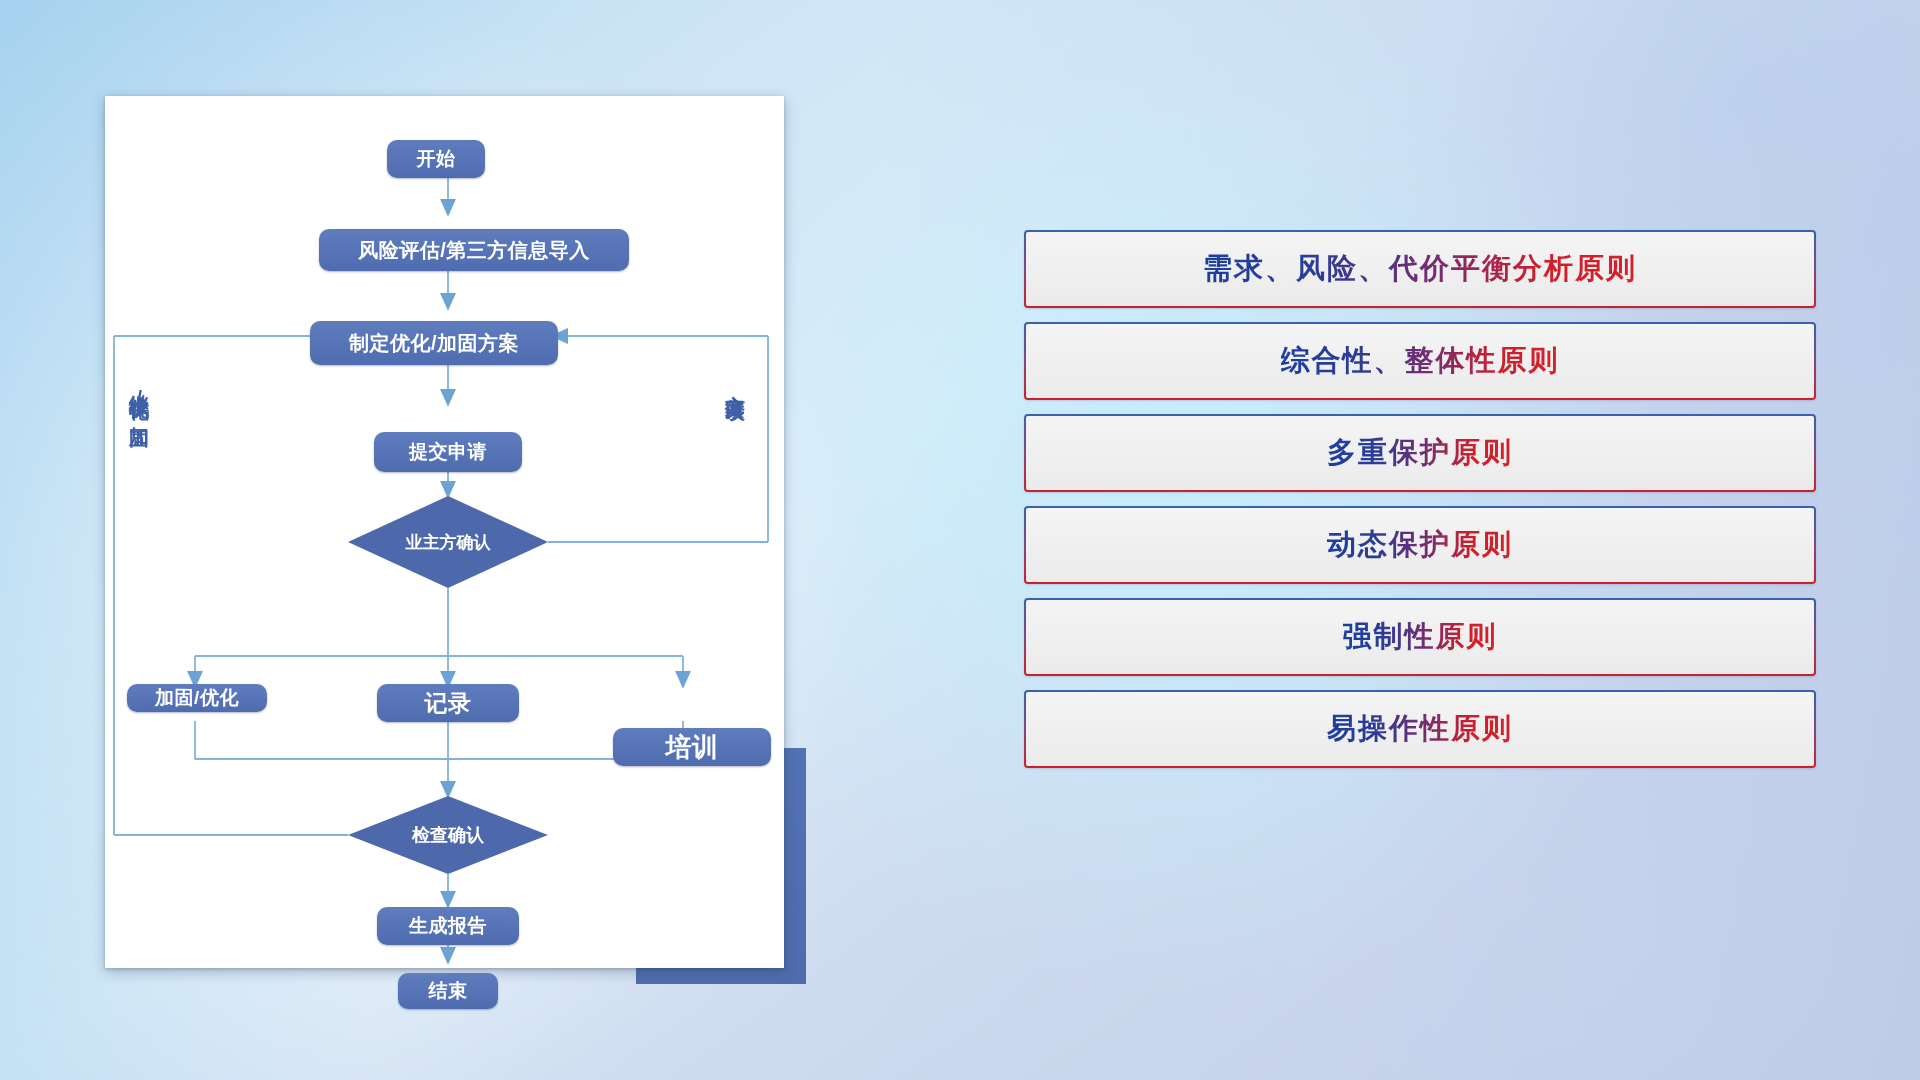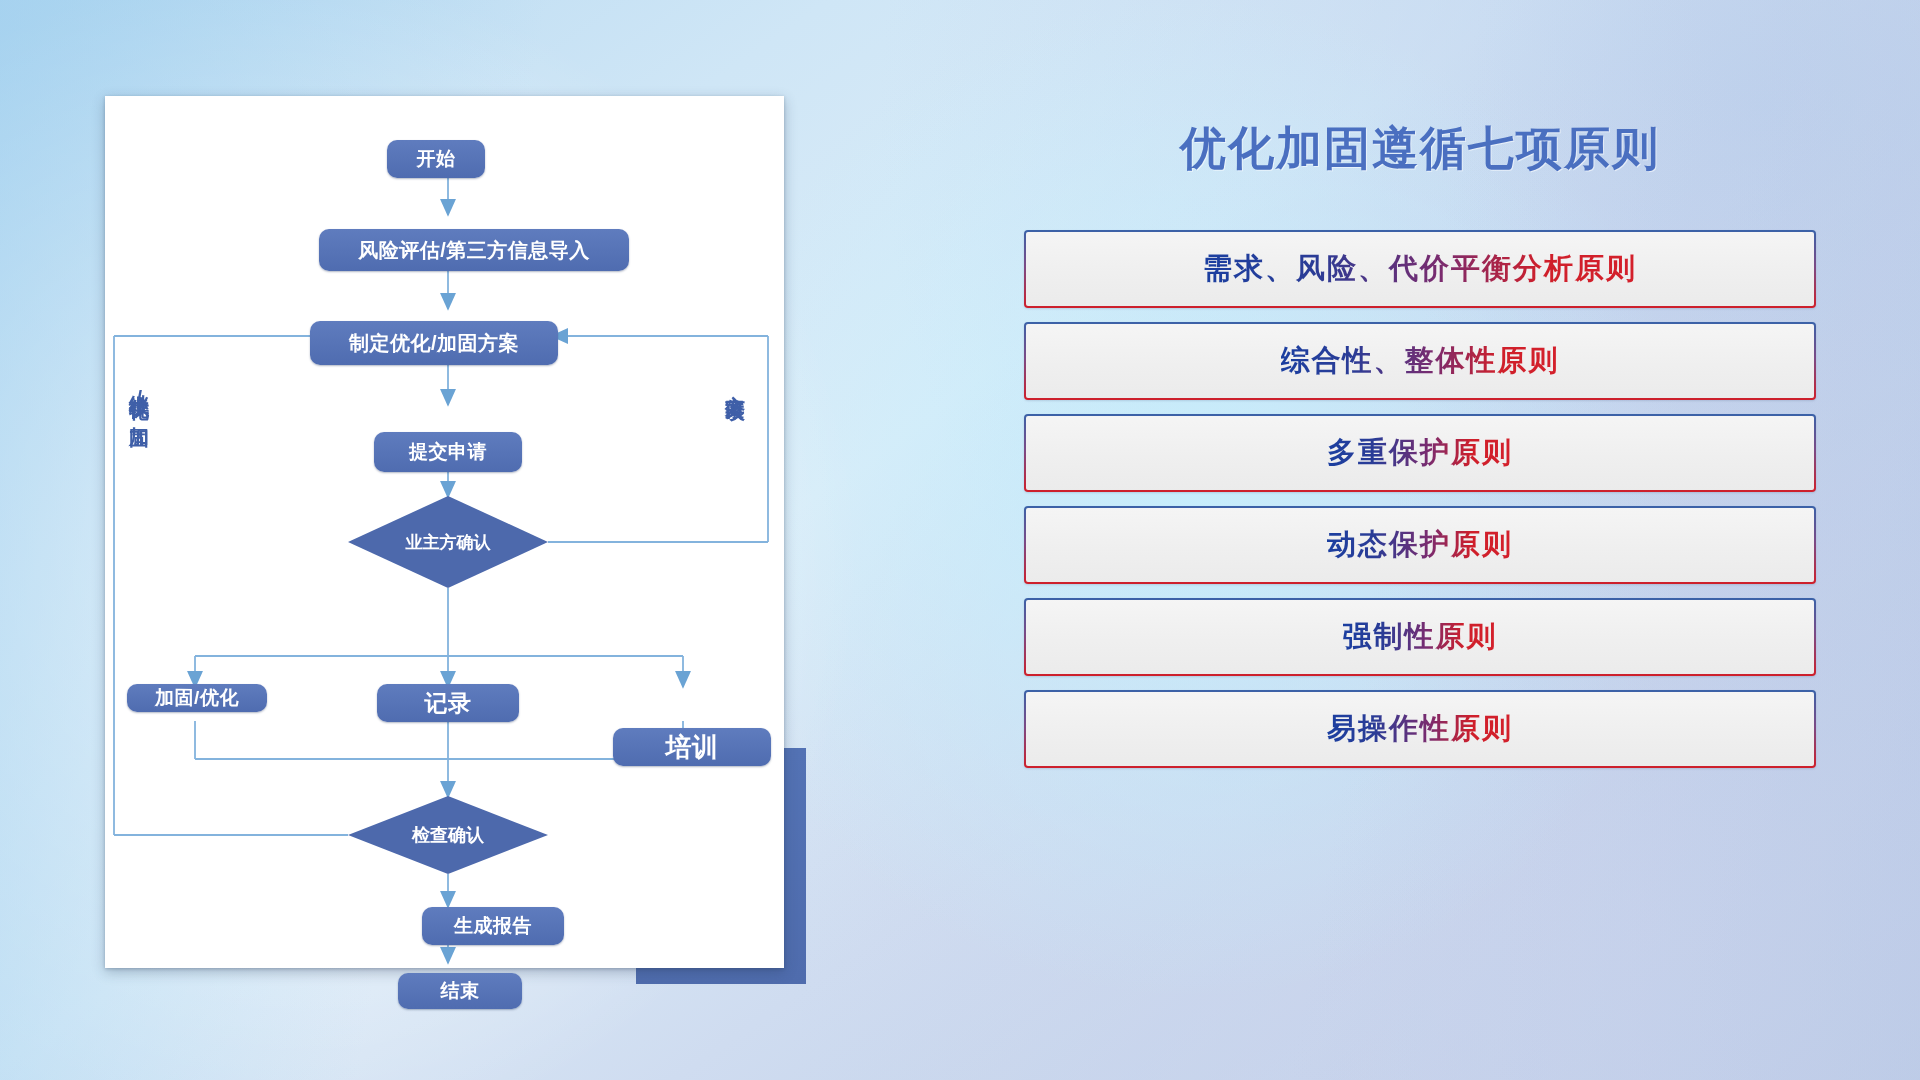--- a/index.html
+++ b/index.html
@@ -164,37 +164,36 @@
   </div>
 
   <div class="node" style="left:508px;top:588px;width:158px;height:38px;font-size:26px;margin-top:44px;">
     <span>培训</span>
   </div>
 
   <div class="diamond" style="left:243px;top:700px;width:200px;height:78px;font-size:18px;">
     <span>检查确认</span>
   </div>
 
-  <div class="node" style="left:272px;top:811px;width:142px;height:38px;font-size:19px;margin-left:45px;">
+  <div class="node" style="left:272px;top:811px;width:142px;height:38px;font-size:19px;">
     <span>生成报告</span>
   </div>
 
-  <div class="node" style="left:293px;top:877px;width:124px;height:36px;font-size:19px;align-items:center;">
+  <div class="node" style="left:293px;top:877px;width:100px;height:36px;font-size:19px;align-items:center;">
     <span>结束</span>
   </div>
 
   <div class="vlabel" style="left:24px;top:283px;font-size:20px;">继续优化/加固</div>
 
   <div class="vlabel" style="left:620px;top:283px;font-size:20px;">方案修改</div>
 
 </div>
 
 <div id="right-panel">
 
-  <div id="panel-title">优化加固遵循七项原则</div>
 
   <div id="principle-list">
 
     <div class="principle">
       <span class="principle-text">需求、风险、代价平衡分析原则</span>
     </div>
 
     <div class="principle">
       <span class="principle-text">综合性、整体性原则</span>
     </div>

